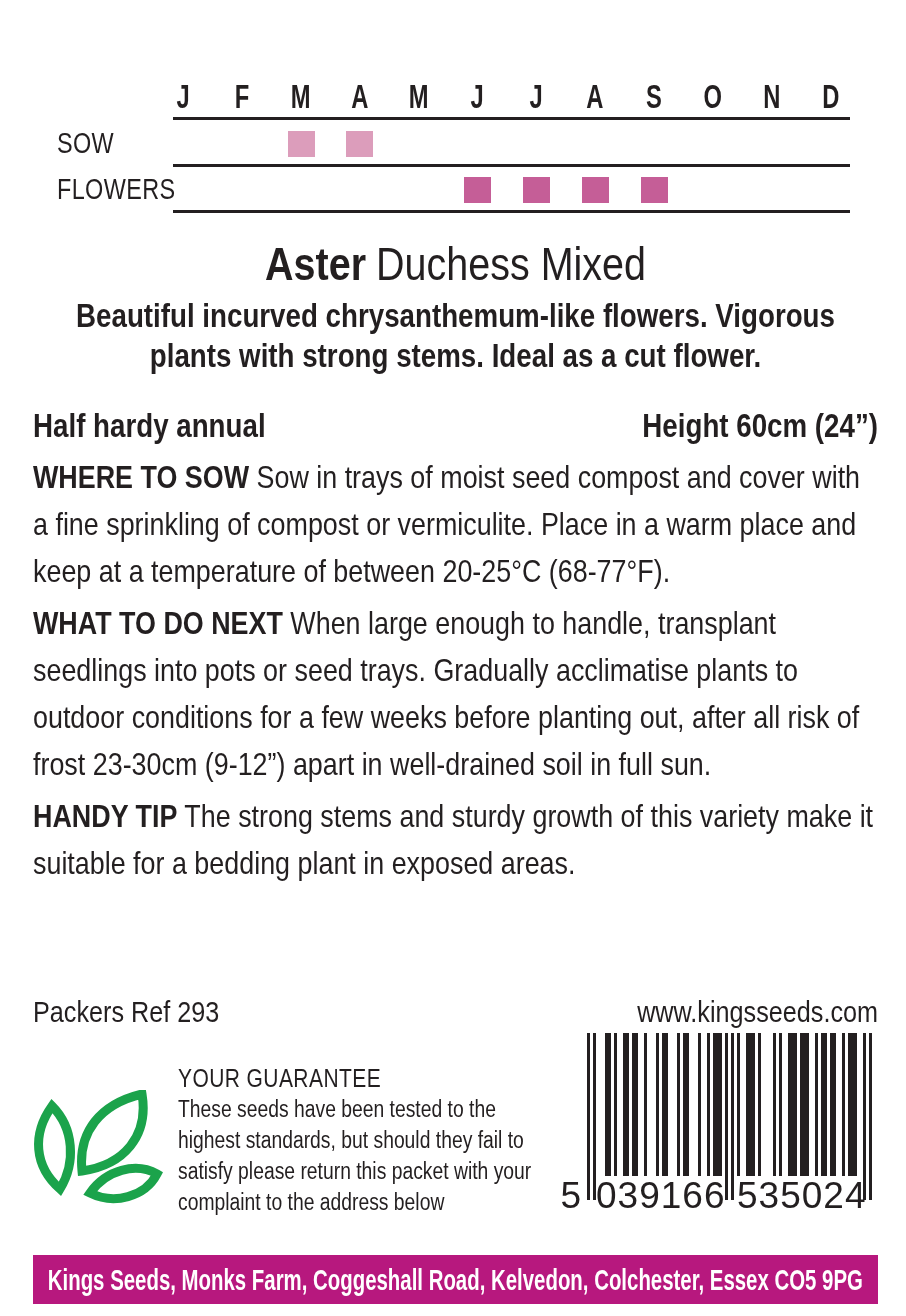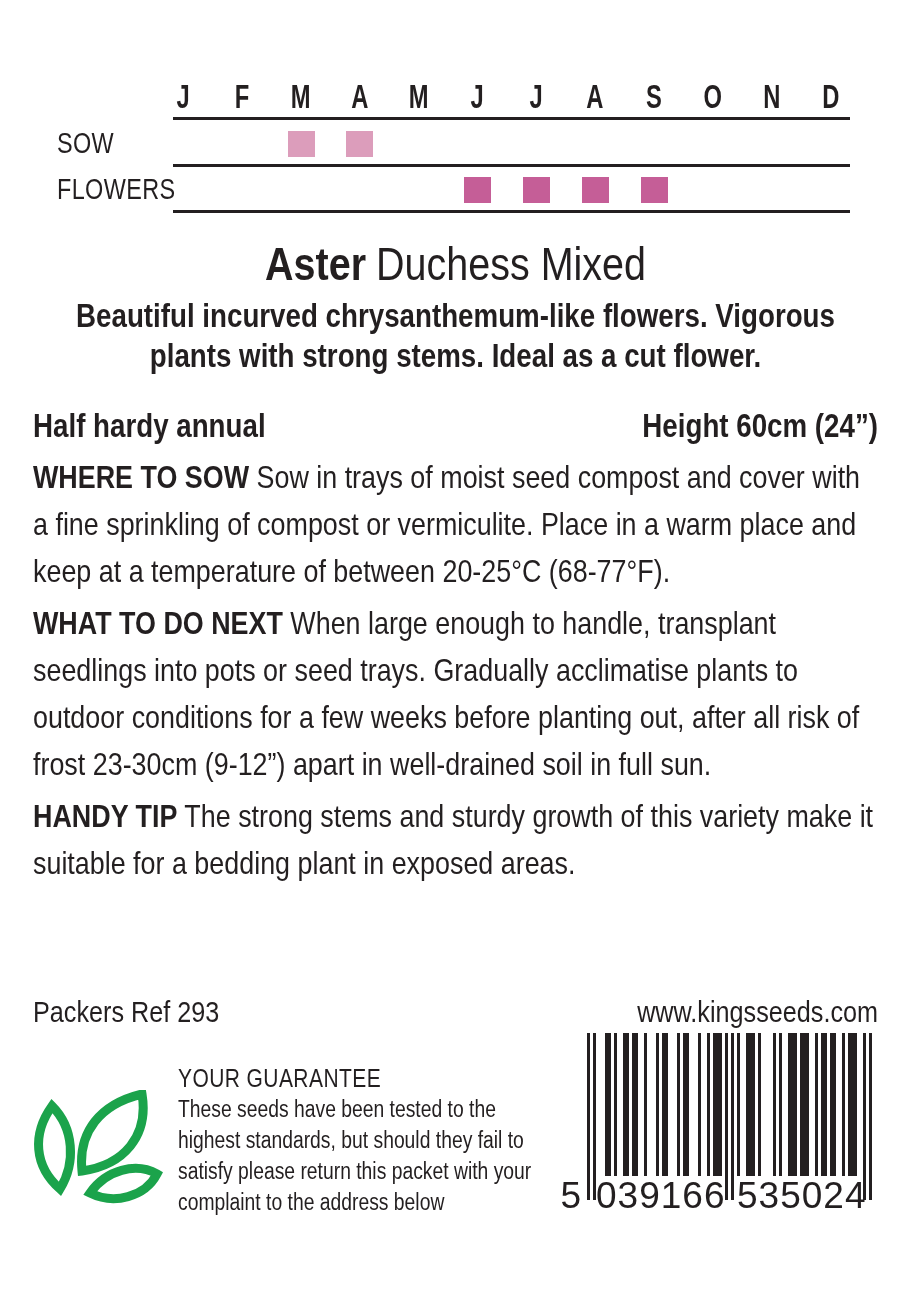--- a/index.html
+++ b/index.html
@@ -231,14 +231,17 @@
         <div class="bar" style="left: 264px;"></div>
         <div class="bar" style="left: 267px;"></div>
         <div class="bar guard" style="left: 276px;"></div>
         <div class="bar guard" style="left: 282px;"></div>
       </div>
     <span class="bc-digit" id="bc-first">5</span>
     <span class="bc-digit" id="bc-left">039166</span>
     <span class="bc-digit" id="bc-right">535024</span>
   </div>
 
+  <div class="banner" id="address-banner" style="background: rgb(183, 24, 126);">
+    <span>Kings Seeds, Monks Farm, Coggeshall Road, Kelvedon, Colchester, Essex CO5 9PG</span>
+  </div>
 
 </div>
 
 </body></html>

